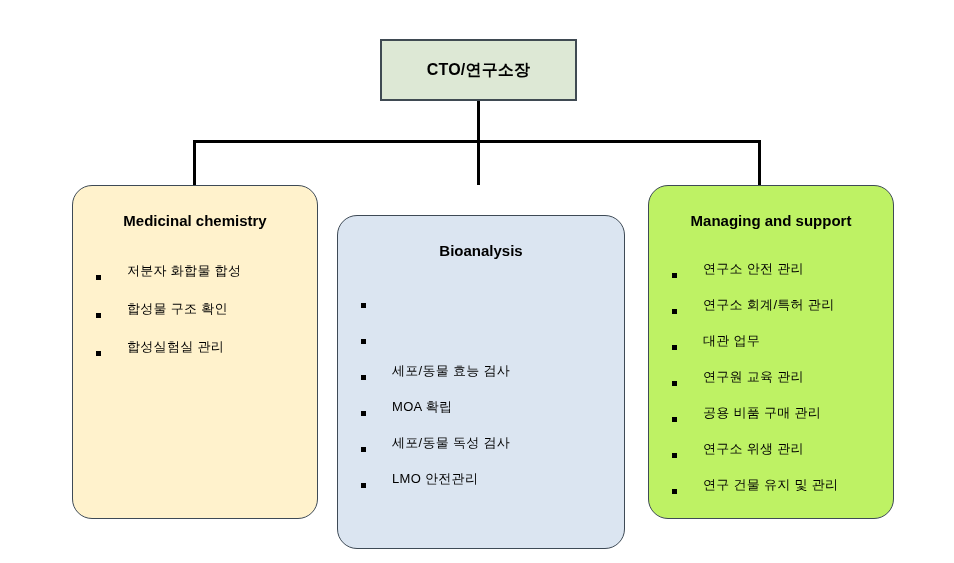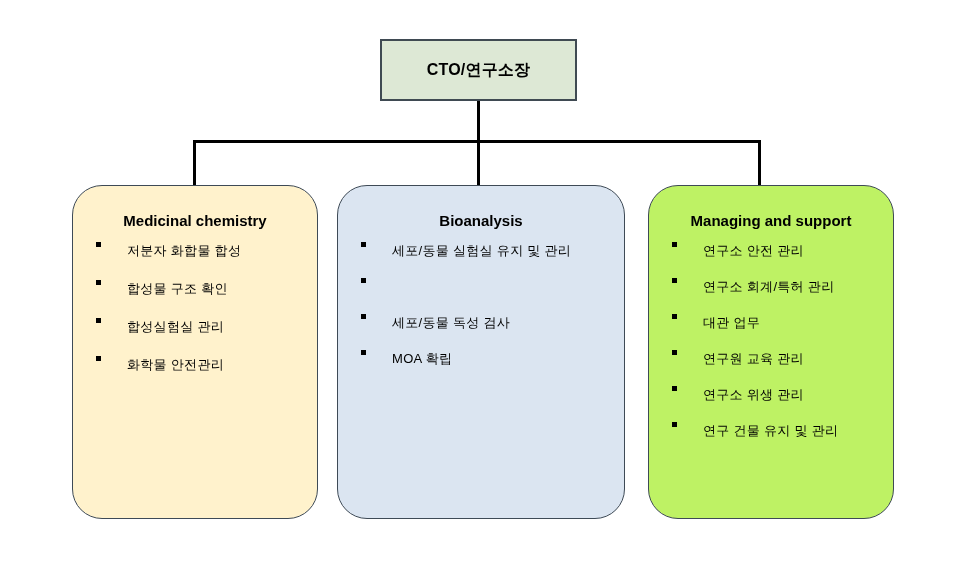--- a/index.html
+++ b/index.html
@@ -36,42 +36,42 @@
   .conn-h       { left: 193px; top: 140px; width: 568px; height: 3px; }
   .conn-left-v  { left: 193px; top: 140px; width: 3px;  height: 45px; }
   .conn-right-v { left: 758px; top: 140px; width: 3px;  height: 45px; }
 
   
   .dept {
     position: absolute;
     top: 185px;
     height: 334px;
     border: 1.5px solid #3e4a56;
-    border-radius: 30px;
+    border-radius: 20px;
     box-sizing: border-box;
     padding-top: 26px;
   }
   .dept-0 { left: 72px;  width: 246px; }
-  .dept-1 { left: 337px; width: 288px; }
+  .dept-1 { left: 337px; width: 288px; margin-top: 30px; }
   .dept-2 { left: 648px; width: 246px; }
 
   .dept-title {
     text-align: center;
     font-size: 15px;
     font-weight: bold;
     line-height: 18px;
   }
 
   .items {
     margin-top: 12px;
     padding-left: 23px;
   }
   .item {
     display: flex;
-    align-items: flex-start;
+    align-items: flex-end;
     height: 36px;
   }
   .items-wide .item { height: 38px; }
   .bullet {
     width: 5px; height: 5px;
     background: #000000;
     flex-shrink: 0;
     margin-right: 26px;
   }
   .item-text {
@@ -102,44 +102,47 @@
         <span class="item-text">저분자 화합물 합성</span>
       </div>
       <div class="item">
         <span class="bullet"></span>
         <span class="item-text">합성물 구조 확인</span>
       </div>
       <div class="item">
         <span class="bullet"></span>
         <span class="item-text">합성실험실 관리</span>
       </div>
-      <div class="item">
-        <span class="bullet"></span>
-        <span class="item-text">화학물 안전관리</span>
-      </div>
     </div>
   </div>
 
   <div class="dept dept-1" style="background-color: rgb(219, 229, 241);">
     <div class="dept-title">Bioanalysis</div>
     <div class="items">
       <div class="item">
         <span class="bullet"></span>
-        <span class="item-text">세포/동물 실험실 유지 및 관리</span>
       </div>
       <div class="item">
         <span class="bullet"></span>
+      </div>
+      <div class="item">
+        <span class="bullet"></span>
+        <span class="item-text">세포/동물 효능 검사</span>
+      </div>
+      <div class="item">
+        <span class="bullet"></span>
+        <span class="item-text">MOA 확립</span>
       </div>
       <div class="item">
         <span class="bullet"></span>
         <span class="item-text">세포/동물 독성 검사</span>
       </div>
       <div class="item">
         <span class="bullet"></span>
-        <span class="item-text">MOA 확립</span>
+        <span class="item-text">LMO 안전관리</span>
       </div>
     </div>
   </div>
 
   <div class="dept dept-2" style="background-color: #bef264;">
     <div class="dept-title">Managing and support</div>
     <div class="items">
       <div class="item">
         <span class="bullet"></span>
         <span class="item-text">연구소 안전 관리</span>
@@ -151,20 +154,24 @@
       <div class="item">
         <span class="bullet"></span>
         <span class="item-text">대관 업무</span>
       </div>
       <div class="item">
         <span class="bullet"></span>
         <span class="item-text">연구원 교육 관리</span>
       </div>
       <div class="item">
         <span class="bullet"></span>
+        <span class="item-text">공용 비품 구매 관리</span>
+      </div>
+      <div class="item">
+        <span class="bullet"></span>
         <span class="item-text">연구소 위생 관리</span>
       </div>
       <div class="item">
         <span class="bullet"></span>
         <span class="item-text">연구 건물 유지 및 관리</span>
       </div>
     </div>
   </div>
 
 </div>

